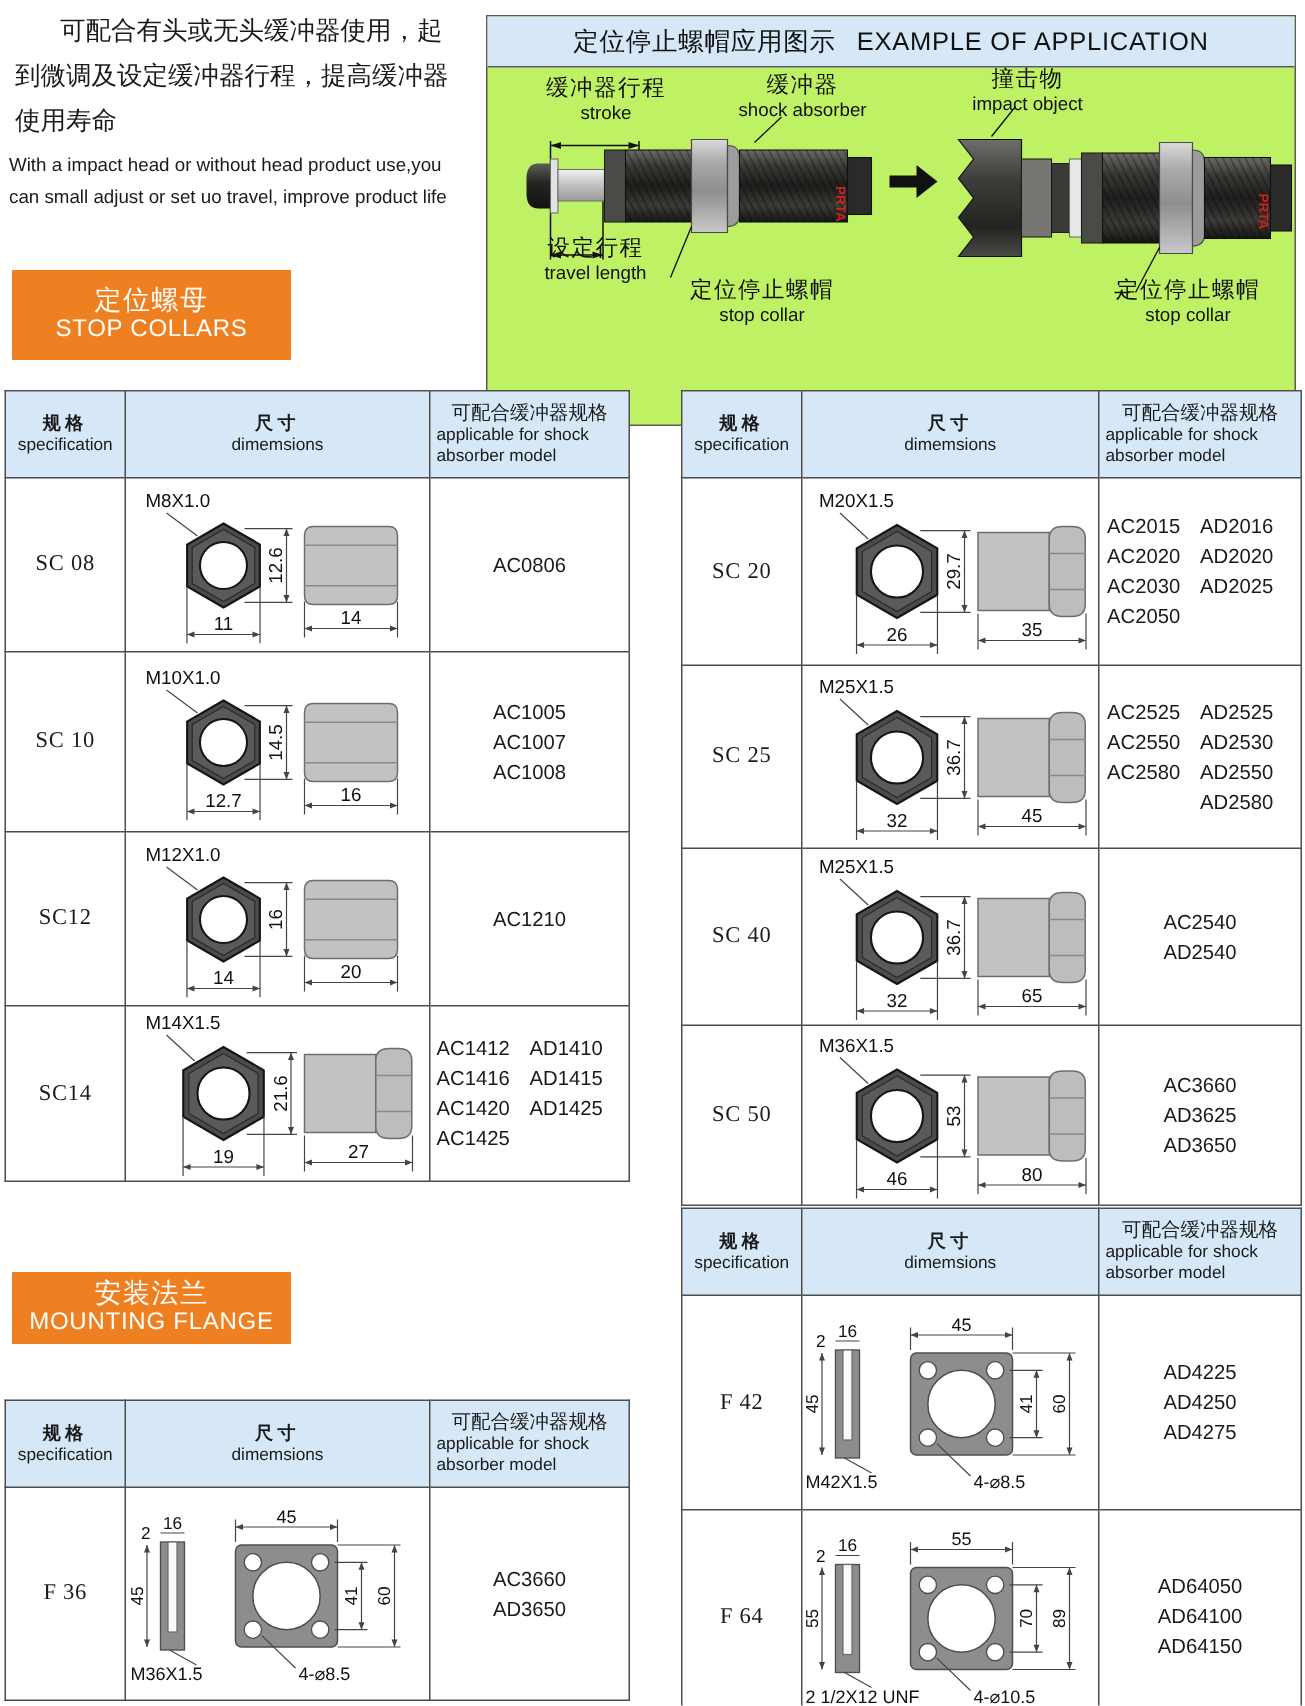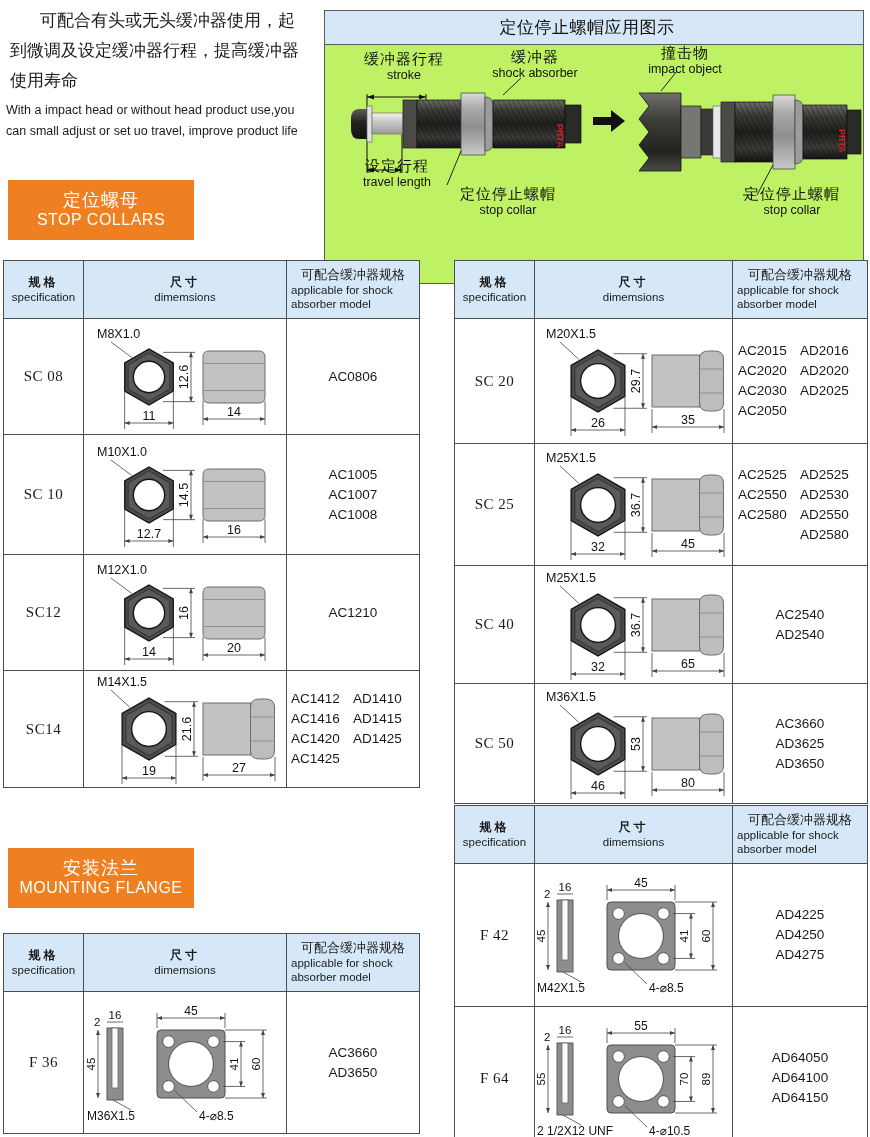--- a/index.html
+++ b/index.html
@@ -25,21 +25,21 @@
 
   
   .banner {
     position:absolute; background:#ee8022; color:#ffffff;
     display:flex; flex-direction:column; align-items:center;
     justify-content:center; line-height:1.15;
   }
   .banner .cn { font-size:18px; letter-spacing:1px; }
   .banner .en { font-size:16px; letter-spacing:0.5px; }
   #banner-stop-collars { left:8px; top:180px; width:186px; height:60px; }
-  #banner-mounting-flange { left:8px; top:848px; width:186px; height:60px; }
+  #banner-mounting-flange { left:8px; top:848px; width:186px; height:48px; }
 
   
   #example-box {
     position:absolute; left:324px; top:10px; width:540px; height:274px;
     border:1.5px solid #5a5a5a; background:#bef264;
   }
   #example-title {
     height:34px; background:#d6e8f7; border-bottom:1.5px solid #5a5a5a;
     display:flex; align-items:center; justify-content:center;
     font-size:17px; letter-spacing:.5px; color:#111;
@@ -103,20 +103,21 @@
 </div>
 <div class="banner" id="banner-mounting-flange">
   <span class="cn">安装法兰</span>
   <span class="en">MOUNTING FLANGE</span>
 </div>
 
 <div id="example-box">
   <div id="example-title">
     <span>定位停止螺帽应用图示</span>
     <span style="display:inline-block;width:14px"></span>
+    <span>EXAMPLE OF APPLICATION</span>
   </div>
   <div id="example-body">
 
     <svg width="540" height="186" viewBox="0 0 540 186">
       <defs>
         <linearGradient id="gThreadL" x1="0" y1="0" x2="0" y2="1">
           <stop offset="0%" stop-color="#6a6a66"></stop>
           <stop offset="22%" stop-color="#3a3a37"></stop>
           <stop offset="50%" stop-color="#1e1e1c"></stop>
           <stop offset="78%" stop-color="#3a3a37"></stop>

